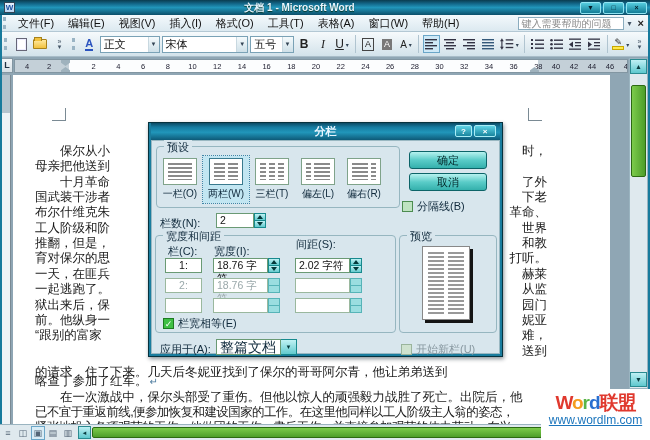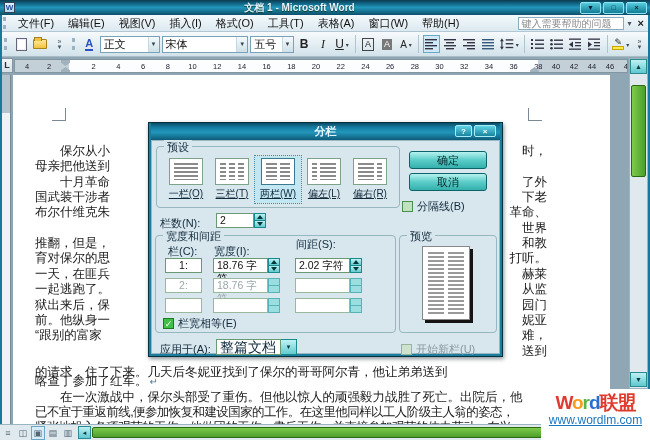--- a/index.html
+++ b/index.html
@@ -101,21 +101,21 @@
     color:#eaf6ff;font-size:11px;font-weight:bold;text-align:center;line-height:17px;position:relative;}
   .dlg-btn{position:absolute;top:2px;height:12px;border-radius:2px;border:1px solid #a8ecf6;
     background:linear-gradient(180deg,#5fd4e6,#18849e);color:#fff;font-size:8px;font-weight:bold;
     display:flex;align-items:center;justify-content:center;}
   .dlg-help{right:28px;width:17px;}
   .dlg-close{right:4px;width:22px;}
   .dlg-body{position:relative;height:214px;background:#d8e6ed;border:1px solid #9ab8c2;
     font-size:11px;color:#102a3c;}
   .group{position:absolute;border:1px solid #96b6c0;border-radius:4px;}
   .glabel{position:absolute;top:-7px;left:7px;background:#d8e6ed;padding:0 3px;font-size:11px;color:#102a3c;}
-  .preset-row{position:absolute;left:6px;top:9px;display:flex;text-decoration:underline;}
+  .preset-row{position:absolute;left:0;top:9px;display:flex;}
   .preset{width:46px;text-align:center;padding:2px 0;}
   .preset.sel{background:#c2e6f2;outline:1px dotted #3f87a8;}
   .picon{width:34px;height:27px;margin:0 auto;background:#fff;border:1px solid #7fa38a;
     display:flex;gap:3px;padding:4px 4px;}
   .preset.sel .picon{border-color:#3a7a8e;}
   .pcol{background:repeating-linear-gradient(180deg,#8a8a8a 0 2px,transparent 2px 4px);}
   .plabel{font-size:10px;margin-top:2px;display:block;}
   .teal-btn{position:absolute;left:257px;width:78px;height:18px;border-radius:3px;
     border:1px solid #0c6468;background:linear-gradient(180deg,#b6f2ef,#5accc8 50%,#34b0ac);
     font-size:11px;color:#03282a;text-align:center;line-height:16px;}
@@ -398,20 +398,21 @@
           </div>
           <div class="dline" style="top: 114.05px;">
             <span class="lf">国武装干涉者</span>
             <span class="rf">下老</span>
           </div>
           <div class="dline" style="top: 129.4px;">
             <span class="lf">布尔什维克朱</span>
             <span class="rf">革命、</span>
           </div>
           <div class="dline" style="top: 144.75px;">
+            <span class="lf">工人阶级和阶</span>
             <span class="rf">世界</span>
           </div>
           <div class="dline" style="top: 160.1px;">
             <span class="lf">推翻，但是，</span>
             <span class="rf">和教</span>
           </div>
           <div class="dline" style="top: 175.45px;">
             <span class="lf">育对保尔的思</span>
             <span class="rf">打听。</span>
           </div>
@@ -467,34 +468,34 @@
 
       <div class="group" style="left:4px;top:5px;width:244px;height:62px">
         <span class="glabel">预设</span>
         <div class="preset-row" id="preset-row">
             <div class="preset">
               <div class="picon">
                 <div class="pcol" style="flex: 1 1 0%;"></div>
               </div>
               <span class="plabel">一栏(O)</span>
             </div>
+            <div class="preset sel">
+              <div class="picon">
+                <div class="pcol" style="flex: 1 1 0%;"></div>
+                <div class="pcol" style="flex: 1 1 0%;"></div>
+              </div>
+              <span class="plabel">两栏(W)</span>
+            </div>
             <div class="preset">
               <div class="picon">
                 <div class="pcol" style="flex: 1 1 0%;"></div>
                 <div class="pcol" style="flex: 1 1 0%;"></div>
                 <div class="pcol" style="flex: 1 1 0%;"></div>
               </div>
               <span class="plabel">三栏(T)</span>
-            </div>
-            <div class="preset sel">
-              <div class="picon">
-                <div class="pcol" style="flex: 1 1 0%;"></div>
-                <div class="pcol" style="flex: 1 1 0%;"></div>
-              </div>
-              <span class="plabel">两栏(W)</span>
             </div>
             <div class="preset">
               <div class="picon">
                 <div class="pcol" style="flex: 0.5 1 0%;"></div>
                 <div class="pcol" style="flex: 1.5 1 0%;"></div>
               </div>
               <span class="plabel">偏左(L)</span>
             </div>
             <div class="preset">
               <div class="picon">

